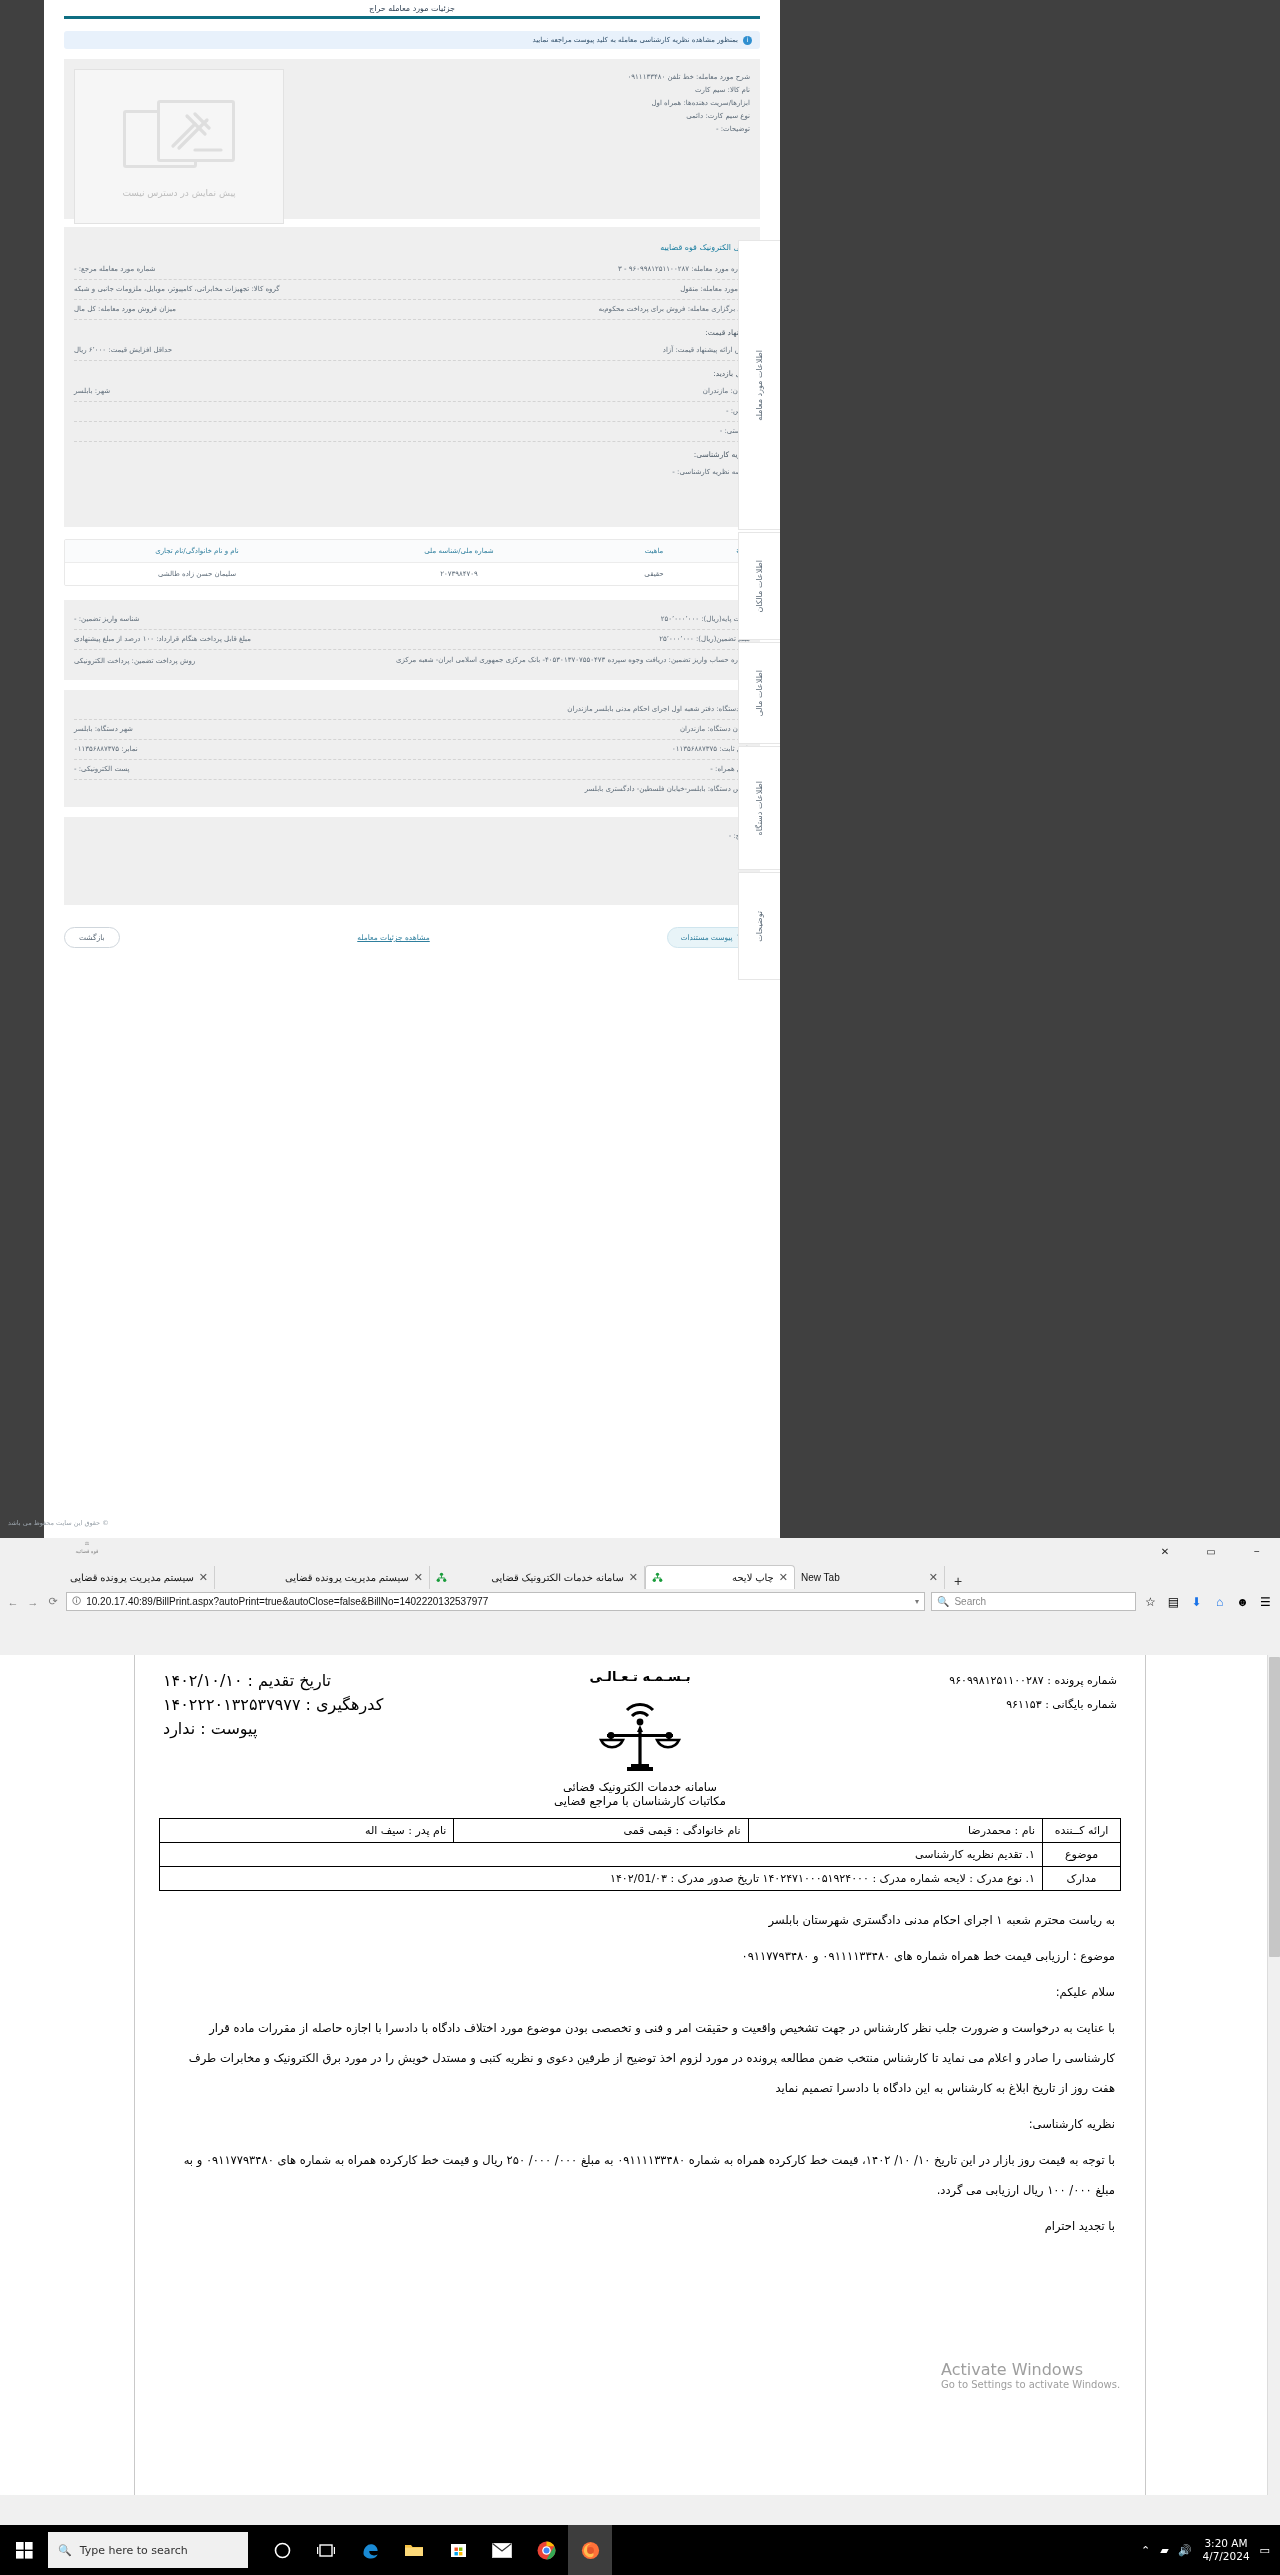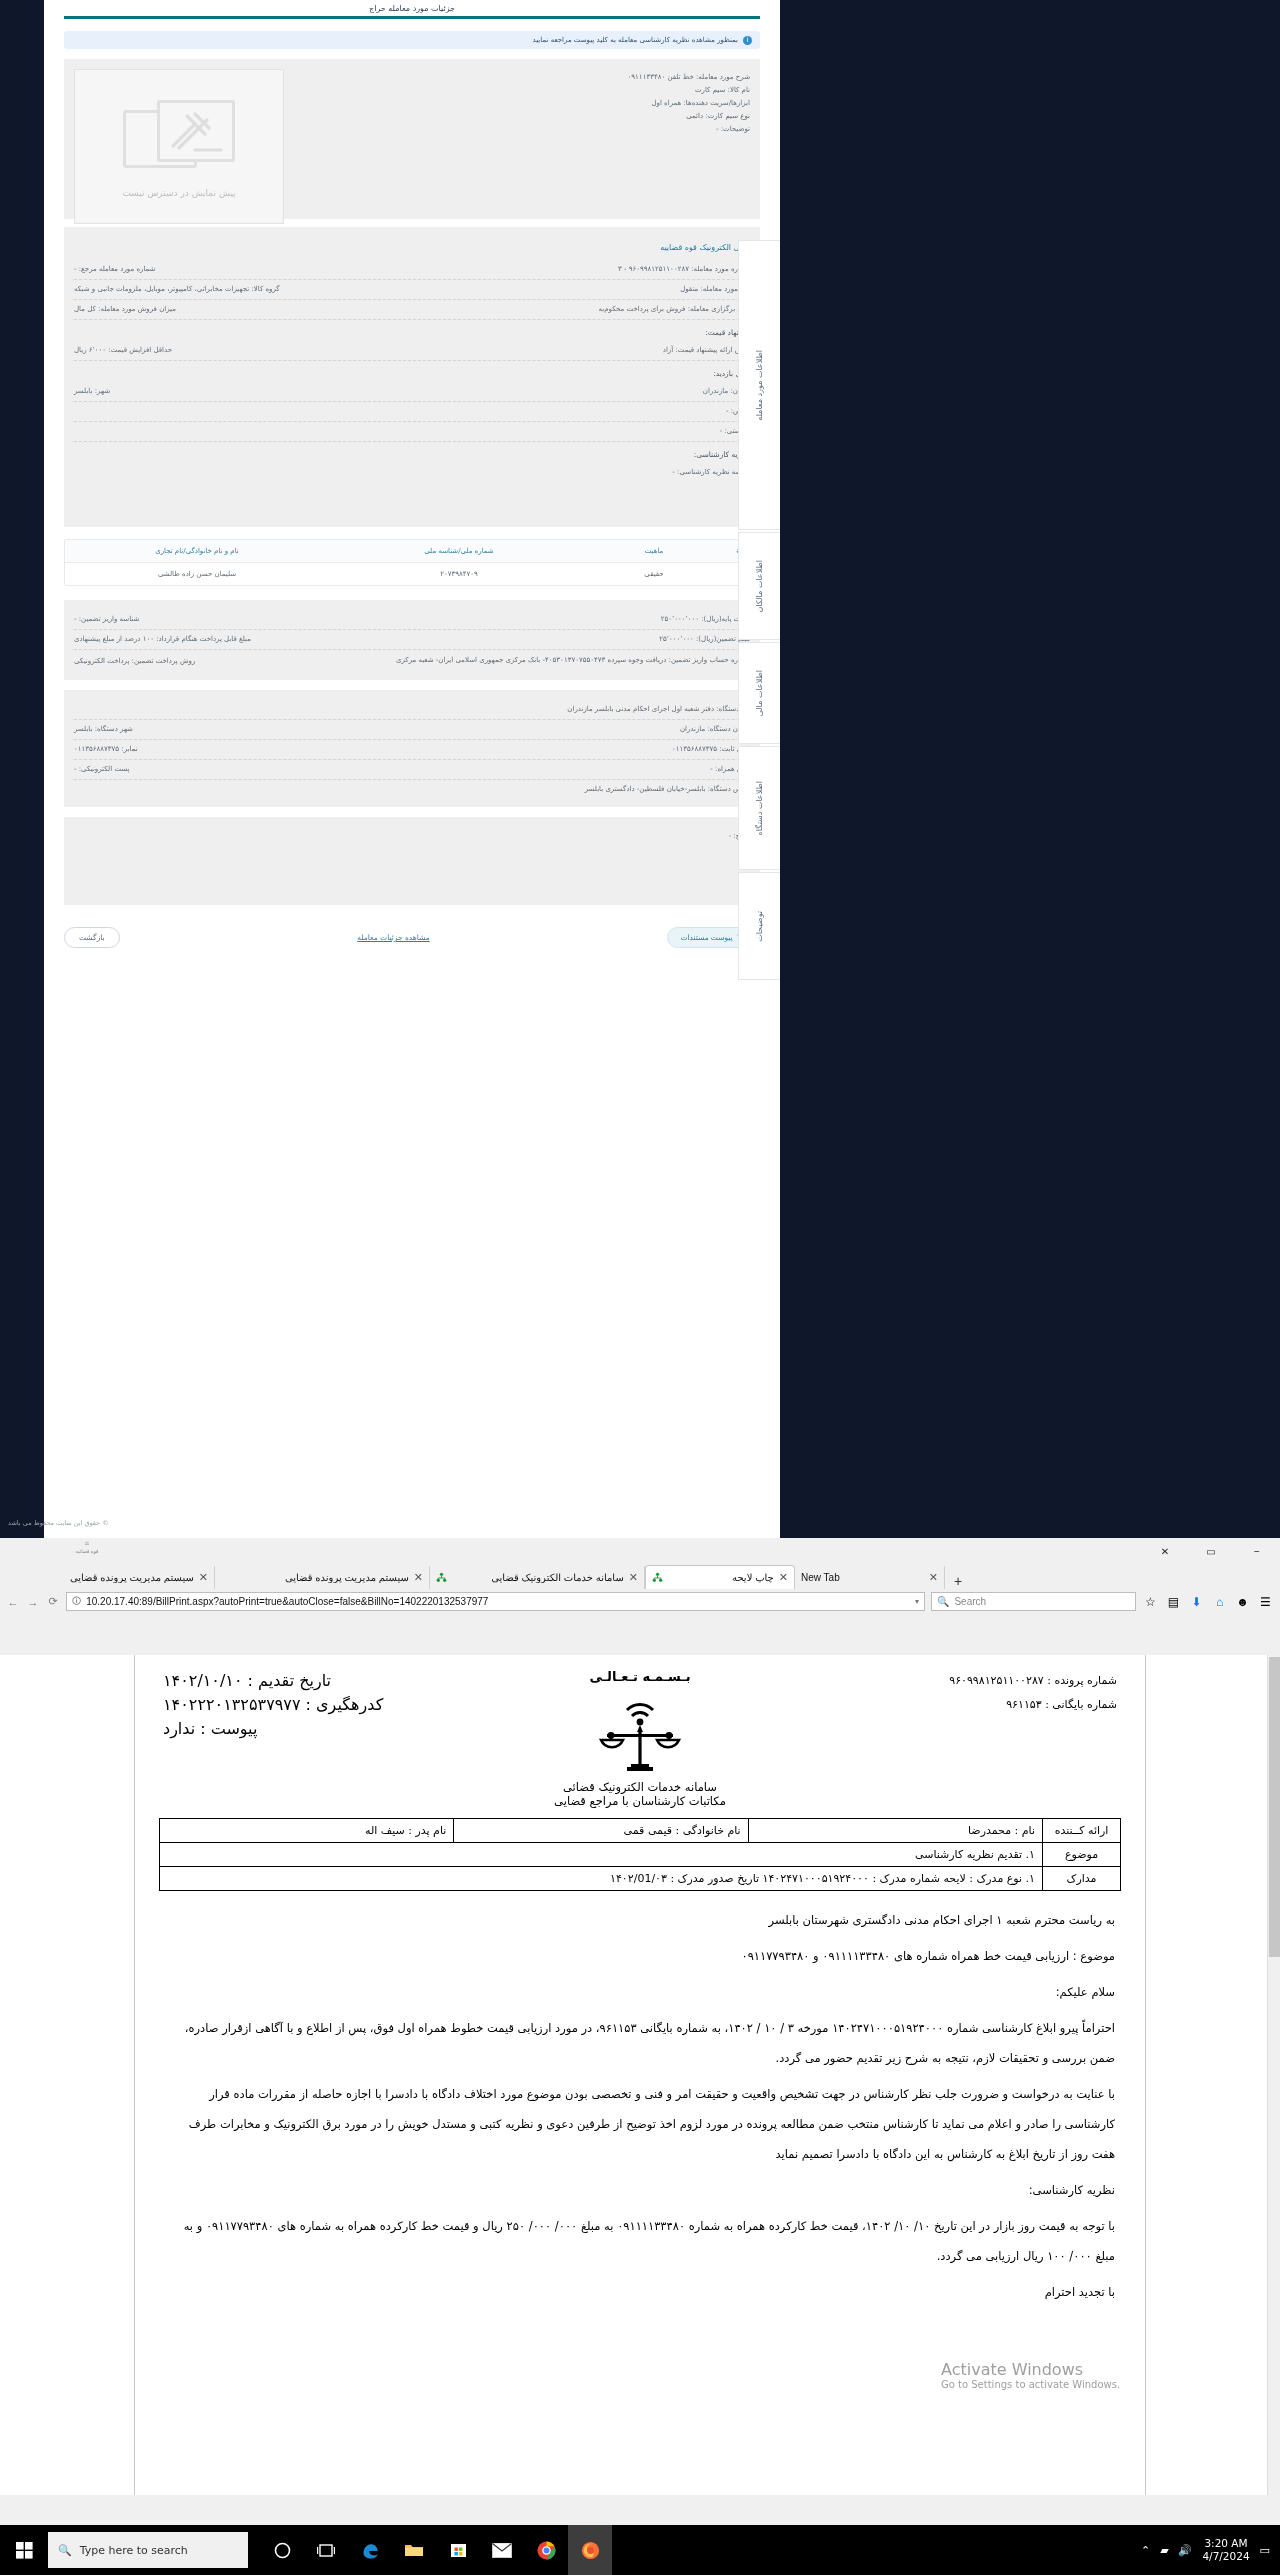--- a/index.html
+++ b/index.html
@@ -2,21 +2,21 @@
 <html lang="fa" dir="rtl"><head>
 <meta charset="utf-8">
 <style>
   * { box-sizing: border-box; margin:0; padding:0; }
   html,body { width:1280px; height:2575px; background:#fff;
     font-family:"DejaVu Sans","Liberation Sans",sans-serif; }
   body { position:relative; overflow:hidden; }
 
   
   #auction-page { position:absolute; left:0; top:0; width:1280px; height:1538px;
-     background:#0f172a; }
+     background:#404040; }
   .page-inner { position:absolute; left:44px; top:0; width:736px; height:1538px;
      background:#fff; }
 
   .page-title { text-align:center; font-size:8px; color:#2b3d4f; padding:4px 0 3px;
      letter-spacing:.2px; }
   .teal-rule { height:3px; background:#0e6e82; margin:0 20px; }
 
   .info-strip { margin:12px 20px 0; background:#e8f1fb; border-radius:3px;
      height:18px; display:flex; align-items:center; justify-content:flex-start;
      padding:0 8px; gap:5px; }
@@ -492,21 +492,20 @@
         <div class="r">
           <div class="c lab">مدارک</div>
           <div class="c grow">۱. نوع مدرک : لایحه   شماره مدرک : ۱۴۰۲۴۷۱۰۰۰۵۱۹۲۴۰۰۰  تاریخ صدور مدرک : ۱۴۰۲/01/۰۳</div>
         </div>
       </div>
 
       <div class="doc-body">
         <p>به ریاست محترم شعبه ۱ اجرای احکام مدنی دادگستری شهرستان بابلسر</p>
         <p>موضوع : ارزیابی قیمت خط همراه شماره های ۰۹۱۱۱۱۳۳۴۸۰ و ۰۹۱۱۷۷۹۳۴۸۰</p>
         <p>سلام علیکم:</p>
-        <p>احتراماً پیرو ابلاغ کارشناسی شماره ۱۴۰۲۴۷۱۰۰۰۵۱۹۲۴۰۰۰ مورخه ۳ / ۱۰ / ۱۴۰۲، به شماره بایگانی ۹۶۱۱۵۳، در مورد ارزیابی قیمت خطوط همراه اول فوق، پس از اطلاع و با آگاهی ازقرار صادره، ضمن بررسی و تحقیقات لازم، نتیجه به شرح زیر تقدیم حضور می گردد.</p>
         <p>با عنایت به درخواست و ضرورت جلب نظر کارشناس در جهت تشخیص واقعیت و حقیقت امر و فنی و تخصصی بودن موضوع مورد اختلاف دادگاه با دادسرا با اجازه حاصله از مقررات ماده قرار کارشناسی را صادر و اعلام می نماید تا کارشناس منتخب ضمن مطالعه پرونده در مورد لزوم اخذ توضیح از طرفین دعوی و نظریه کتبی و مستدل خویش را در مورد برق الکترونیک و مخابرات طرف هفت روز از تاریخ ابلاغ به کارشناس به این دادگاه با دادسرا تصمیم نماید</p>
         <p>نظریه کارشناسی:</p>
         <p>با توجه به قیمت روز بازار در این تاریخ ۱۰/ ۱۰/ ۱۴۰۲، قیمت خط  کارکرده همراه به شماره ۰۹۱۱۱۱۳۳۴۸۰  به مبلغ ۰۰۰/ ۰۰۰/ ۲۵۰ ریال و قیمت خط  کارکرده همراه به شماره های ۰۹۱۱۷۷۹۳۴۸۰ و به مبلغ ۰۰۰/ ۱۰۰ ریال ارزیابی می گردد.</p>
         <p>با تجدید احترام</p>
       </div>
 
       <div class="watermark">
         <div class="w1">Activate Windows</div>
         <div class="w2">Go to Settings to activate Windows.</div>
       </div>

